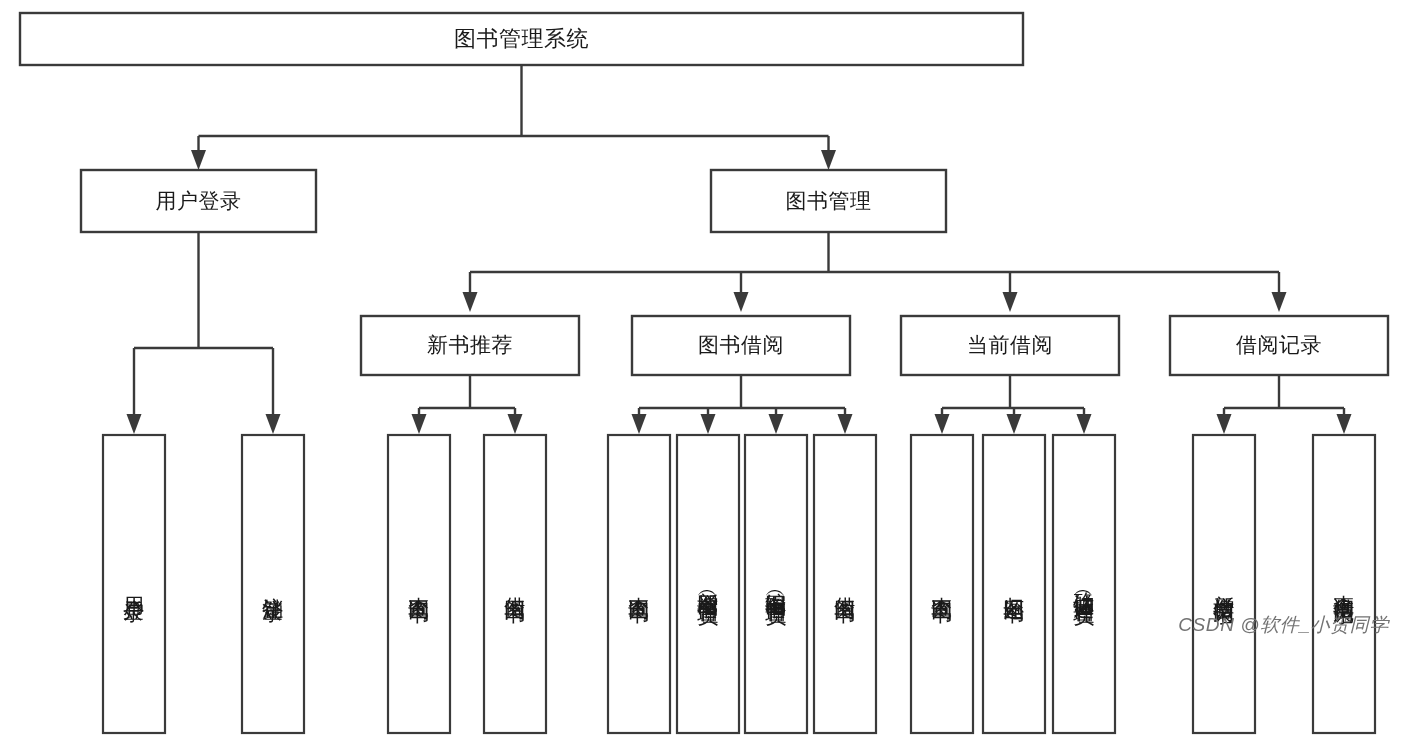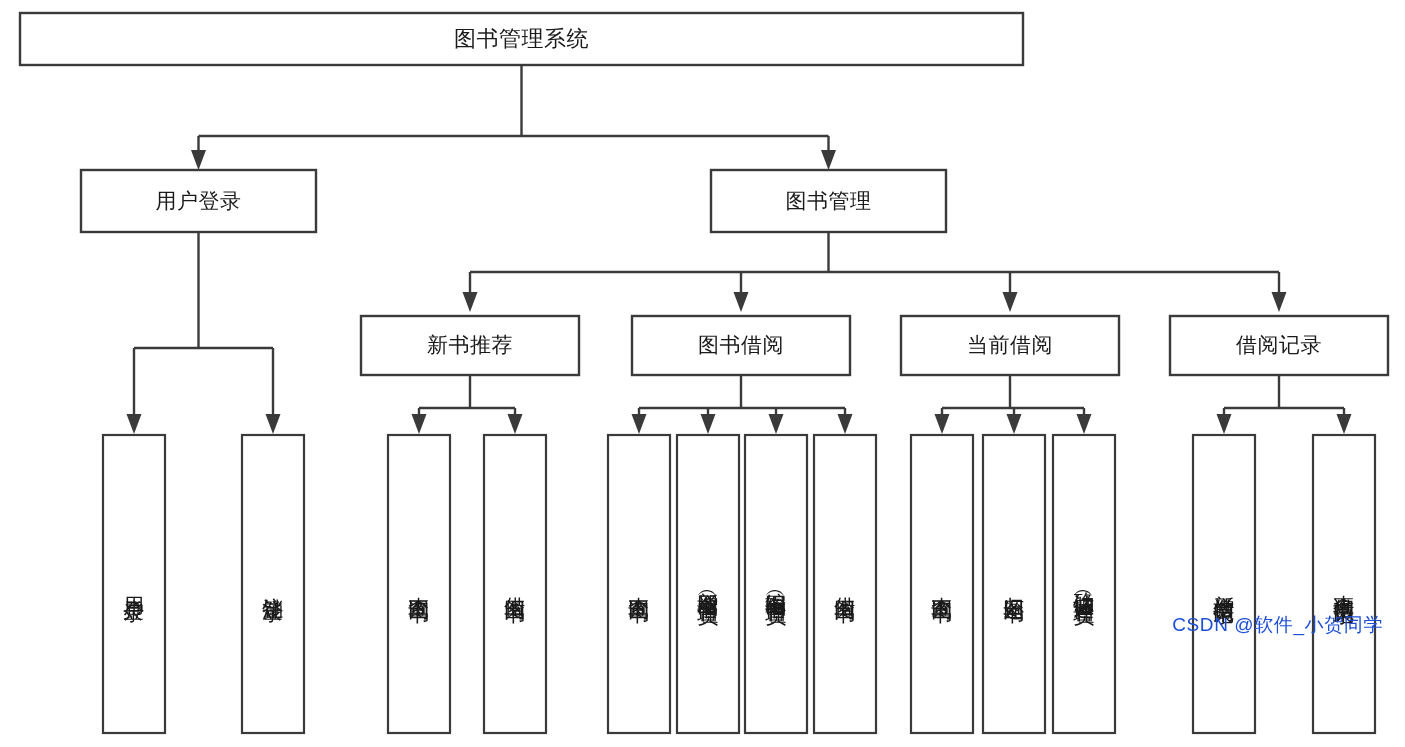--- a/index.html
+++ b/index.html
@@ -75,28 +75,29 @@
     text-orientation: upright;
     font-family: "Liberation Sans", "DejaVu Sans", sans-serif;
     font-size: 21px;
     line-height: 1.22;
     color: #1a1a1a;
     white-space: nowrap;
     letter-spacing: 2px;
   }
   #watermark {
     position: absolute;
-    right: 22px;
+    right: 16px;
     bottom: 6px;
     font-family: "Liberation Sans", "DejaVu Sans", sans-serif;
     font-size: 19px;
-    color: #1d4ed8;
+    color: #737373;
     letter-spacing: 0.6px;
     user-select: none;
     white-space: nowrap;
+    font-style: italic;
   }
 </style>
 </head>
 <body>
 
 <div id="diagram-root">
   <svg class="diagram" id="diagram-svg" viewBox="0 0 1405 747" xmlns="http://www.w3.org/2000/svg">
       <rect x="20" y="13" width="1003" height="52" class="node-box"></rect>
       <text x="521.5" y="40" class="node-label-root">图书管理系统</text>
       <line x1="521.5" y1="65" x2="521.5" y2="136" class="connector"></line>

